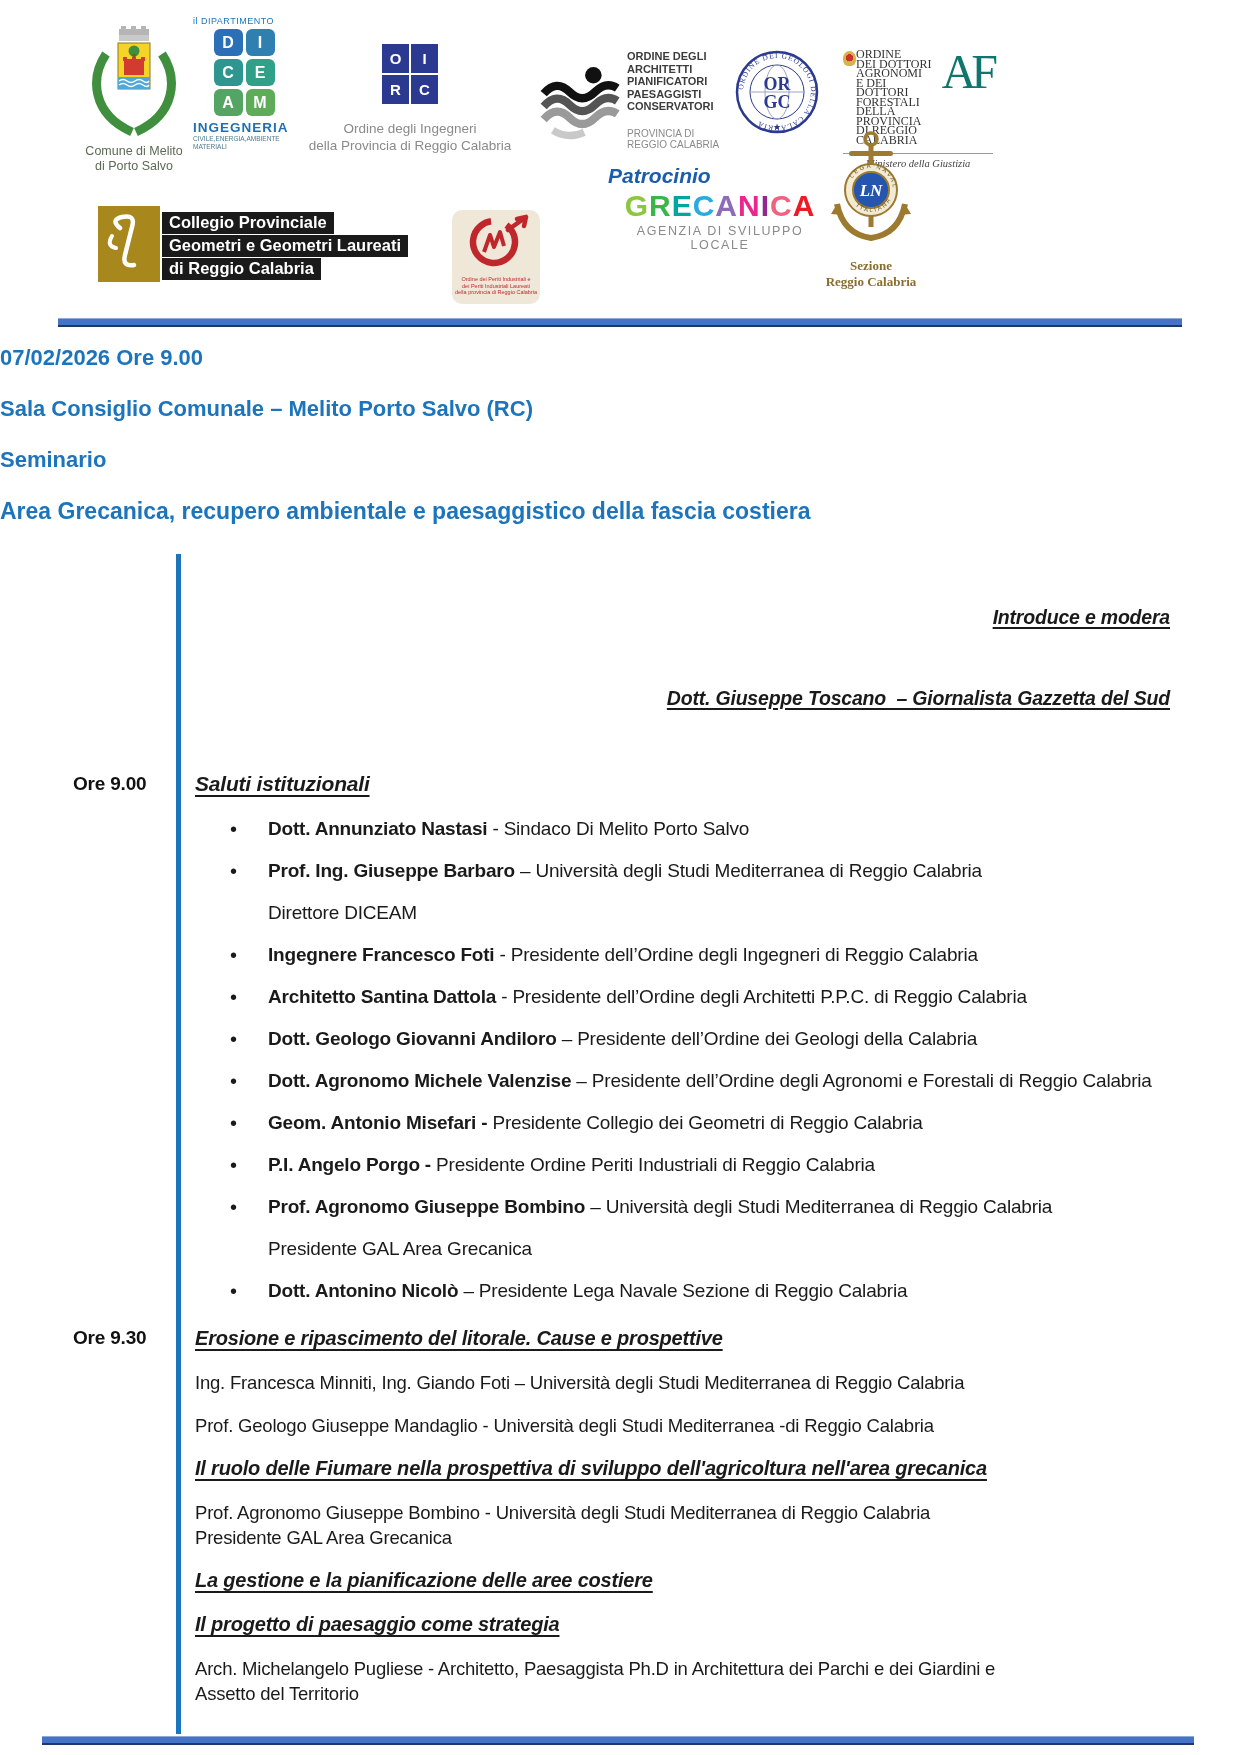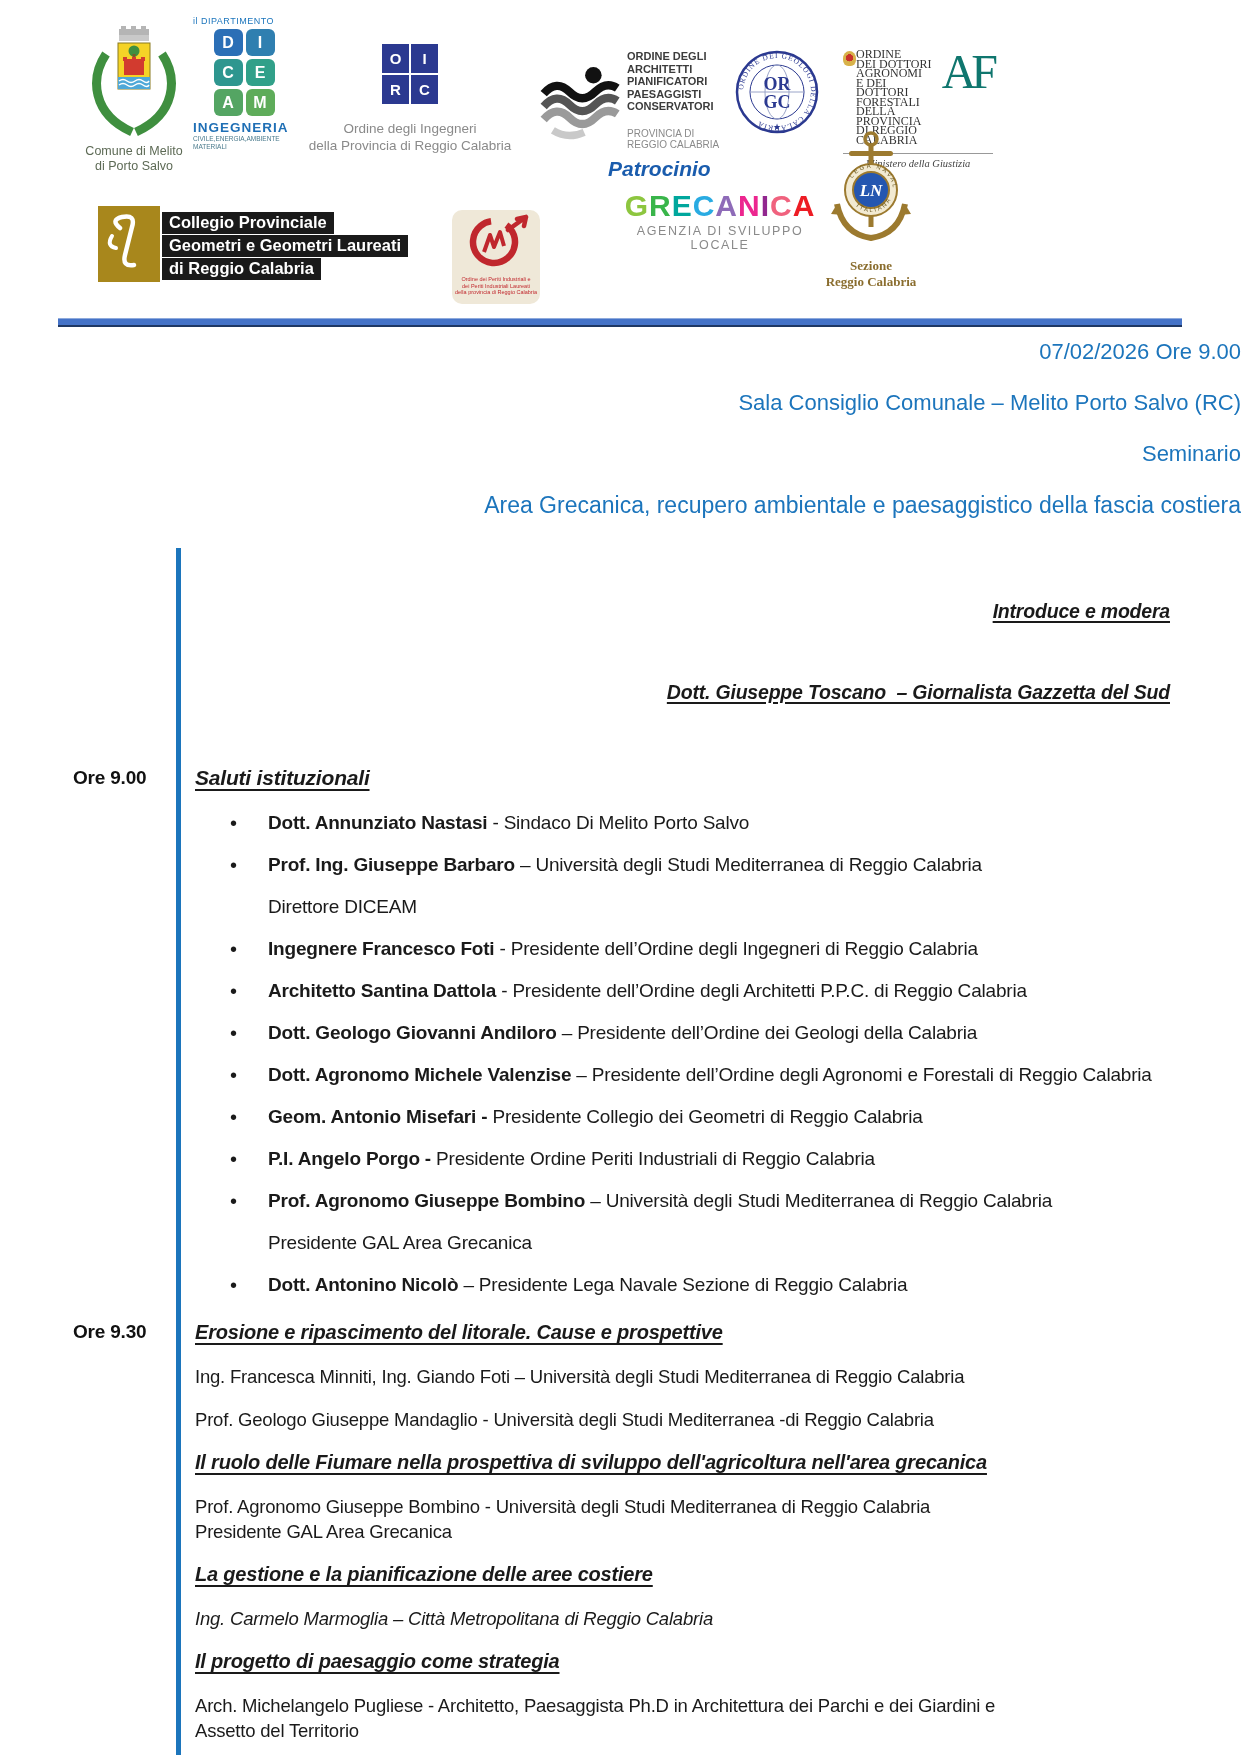--- a/index.html
+++ b/index.html
@@ -49,37 +49,37 @@
   .agro-ministry{font-family:"Liberation Serif",serif; font-style:italic; font-size:10.5px; color:#444; text-align:center;}
 
   .geometri{left:98px; top:206px; display:flex; align-items:flex-start;}
   .geo-square{width:62px; height:76px; background:#A8871C; display:flex; align-items:center; justify-content:center;}
   .geo-text{margin-left:2px; margin-top:6px;}
   .geo-text div{display:table; background:#1a1a1a; color:#fff; font-weight:bold; font-size:16.5px; line-height:19px; padding:1px 7px 2px; margin-bottom:1px;}
 
   .periti{left:452px; top:210px; width:88px; height:94px; background:#EFE8D8; border-radius:10px; text-align:center;}
   .periti-caption{font-size:5.5px; color:#C0272D; line-height:6.5px;}
 
-  .patrocinio{left:608px; top:157px; font-size:21px; font-weight:bold; font-style:italic; color:var(--patrocinio_blue,#1A5CAD);}
+  .patrocinio{left:608px; top:164px; font-size:21px; font-weight:bold; font-style:italic; color:var(--patrocinio_blue,#1A5CAD);}
 
   .grecanica{left:614px; top:190px; width:212px; text-align:center;}
   .grec-word{font-size:30px; font-weight:bold; letter-spacing:1px; line-height:32px;}
   .grec-sub{font-size:12.5px; color:#8a8a8a; letter-spacing:1.6px; margin-top:2px;}
 
   .lega{left:812px; top:130px; width:118px; text-align:center;}
   .lega-sub{font-family:"Liberation Serif",serif; font-weight:bold; color:#8a6d2e; font-size:13px; line-height:16px; margin-top:2px;}
 
   
   .divider{height:6px; background:var(--divider_blue,#4573C8);
     border-top:1px solid #8EAADC; border-bottom:2px solid var(--divider_edge,#1F3864);}
   .divider-top{margin-left:58px; width:1124px;}
   .divider-bottom{margin-left:42px; width:1152px; margin-top:2px;}
 
   
-  .titles{margin-top:12px; text-align:right; color:var(--accent_blue,#1C75BC); font-weight:normal;}
+  .titles{margin-top:18px; text-align:left; color:var(--accent_blue,#1C75BC); font-weight:bold;}
   .titles div{margin-bottom:25px;}
   .t-datetime,.t-venue,.t-event{font-size:22px;}
   .t-main{font-size:23px; margin-bottom:0;}
 
   
   .program{position:relative; margin:16px 0 0 195px; width:975px; padding-bottom:10px;
     font-size:19px; letter-spacing:-0.2px;}
   .vbar{position:absolute; left:-19px; top:4px; bottom:0; width:5px; background:var(--vbar_blue,#1C75BC);}
   .moderation{text-align:right; font-weight:bold; font-style:italic; line-height:27px; font-size:19.5px; white-space:pre-wrap;}
   .moderation div{text-decoration:underline; text-decoration-thickness:2px; text-underline-offset:3px;}
@@ -347,21 +347,20 @@
       <div class="talk">
         <div class="talk-sp">Prof. Geologo Giuseppe Mandaglio - Università degli Studi Mediterranea -di Reggio Calabria</div>
       </div>
       <div class="talk">
         <div class="talk-title">Il ruolo delle Fiumare nella prospettiva di sviluppo dell'agricoltura nell'area grecanica</div>
         <div class="talk-sp">Prof. Agronomo Giuseppe Bombino - Università degli Studi Mediterranea di Reggio Calabria</div>
         <div class="talk-sp">Presidente GAL Area Grecanica</div>
       </div>
       <div class="talk">
         <div class="talk-title">La gestione e la pianificazione delle aree costiere</div>
-        <div class="talk-sp italic">Ing. Carmelo Marmoglia – Città Metropolitana di Reggio Calabria</div>
       </div>
       <div class="talk">
         <div class="talk-title">Il progetto di paesaggio come strategia</div>
         <div class="talk-sp">Arch. Michelangelo Pugliese - Architetto, Paesaggista Ph.D in Architettura dei Parchi e dei Giardini e</div>
         <div class="talk-sp">Assetto del Territorio</div>
       </div>
     </div>
   </div>
 
   <div class="divider divider-bottom"></div>

